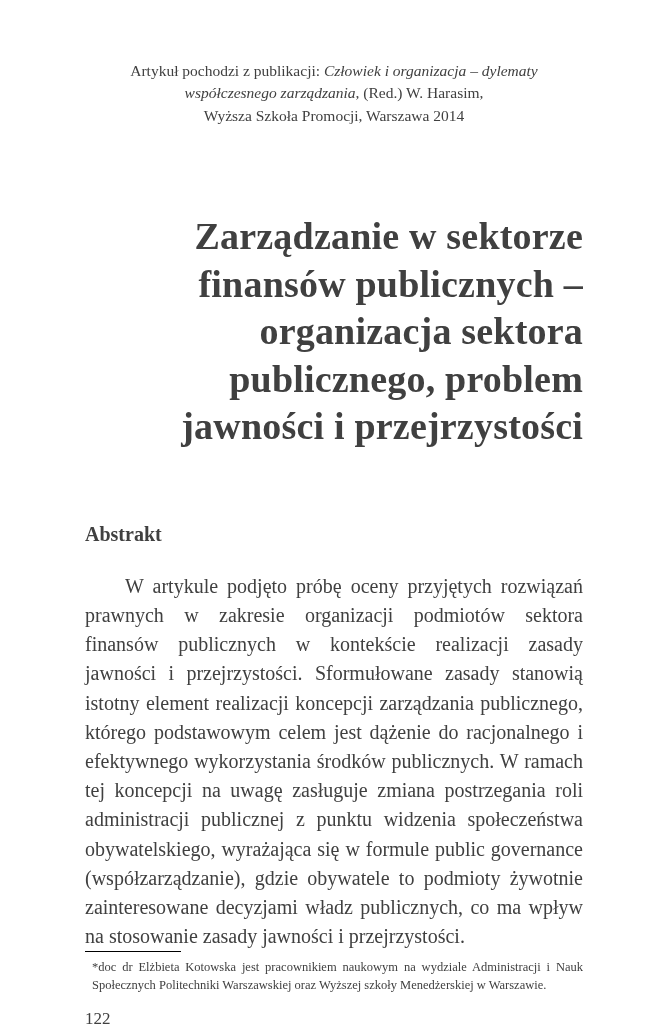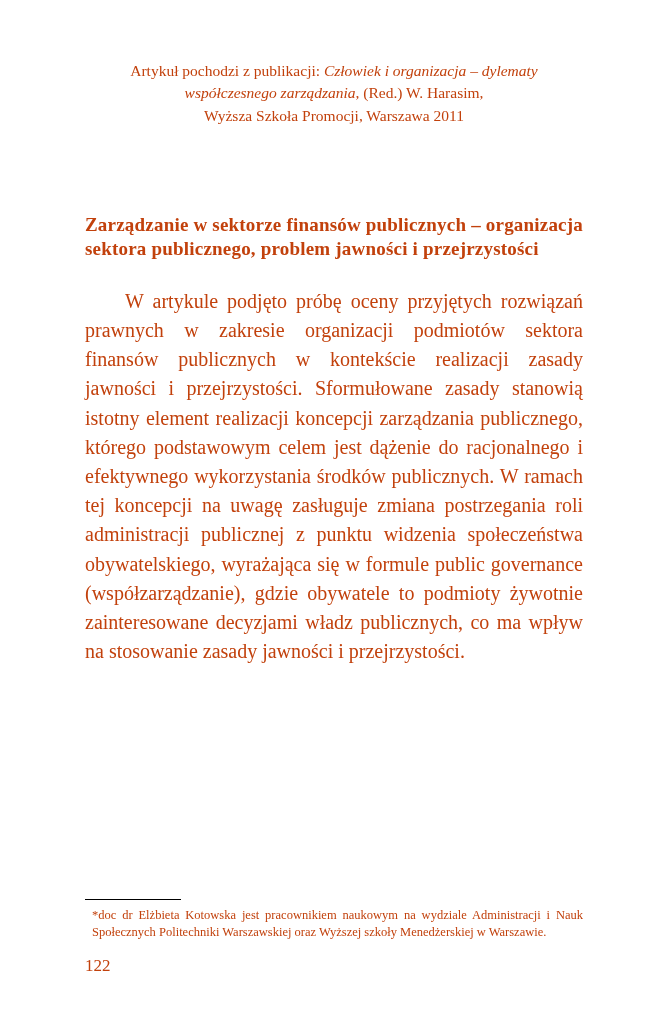--- a/index.html
+++ b/index.html
@@ -3,43 +3,44 @@
 <meta charset="utf-8">
 <style>
   * { margin: 0; padding: 0; box-sizing: border-box; }
   html, body { background: #ffffff; }
   body { width: 668px; }
 
   .page {
     width: 668px;
     height: 1024px;
     background: #ffffff;
-    color: #c2410c;
+    color: #404040;
     font-family: "Liberation Serif", "DejaVu Serif", serif;
     padding: 60px 85px 48px 85px;
     display: flex;
     flex-direction: column;
     overflow: hidden;
   }
 
   .pub-note {
     text-align: center;
     font-size: 15.5px;
     line-height: 1.45;
     max-width: 470px;
     margin: 0 auto;
   }
   .pub-note .italic { font-style: italic; }
 
   .article-title {
     margin-top: 86px;
-    font-size: 19px;
+    font-size: 38px;
     font-weight: bold;
     line-height: 1.25;
     letter-spacing: 0.2px;
+    text-align: right;
   }
 
   .author {
     margin-top: 44px;
     font-size: 20px;
     font-weight: bold;
     font-style: italic;
   }
 
   .section-heading {
@@ -89,25 +90,26 @@
   .page-number {
     margin-top: 15px;
     font-size: 17px;
   }
 </style>
 </head>
 <body>
 
 <div class="page">
 
-  <p class="pub-note"><span>Artykuł pochodzi z publikacji: </span><span class="italic">Człowiek i  organizacja – dylematy współczesnego zarządzania</span><span>, (Red.) W. Harasim,</span><br><span>Wyższa Szkoła Promocji, Warszawa 2011</span></p>
+  <p class="pub-note"><span>Artykuł pochodzi z publikacji: </span><span class="italic">Człowiek i  organizacja – dylematy współczesnego zarządzania</span><span>, (Red.) W. Harasim,</span><br><span>Wyższa Szkoła Promocji, Warszawa 2014</span></p>
 
   <h1 class="article-title">Zarządzanie w sektorze finansów publicznych – organizacja  sektora publicznego, problem jawności i przejrzystości</h1>
 
 
+  <h2 class="section-heading">Abstrakt</h2>
 
   <p class="abstract-body">W artykule podjęto próbę oceny przyjętych rozwiązań prawnych w zakresie organizacji podmiotów sektora finansów publicznych w kontekście realizacji zasady jawności i przejrzystości. Sformułowane zasady stanowią istotny element realizacji koncepcji zarządzania publicznego, którego podstawowym celem jest dążenie do racjonalnego i efektywnego wykorzystania środków publicznych. W ramach tej koncepcji na uwagę zasługuje zmiana postrzegania roli administracji publicznej z punktu widzenia społeczeństwa obywatelskiego, wyrażająca się w formule public governance (współzarządzanie), gdzie obywatele to podmioty żywotnie zainteresowane decyzjami władz publicznych, co ma wpływ na stosowanie zasady jawności i przejrzystości.</p>
 
 
   <div class="footer">
     <div class="footnote-rule"></div>
     <p class="footnote">*doc dr Elżbieta Kotowska jest pracownikiem naukowym na wydziale Administracji i Nauk Społecznych Politechniki Warszawskiej  oraz Wyższej szkoły Menedżerskiej w Warszawie.</p>
     <p class="page-number">122</p>
   </div>
 

